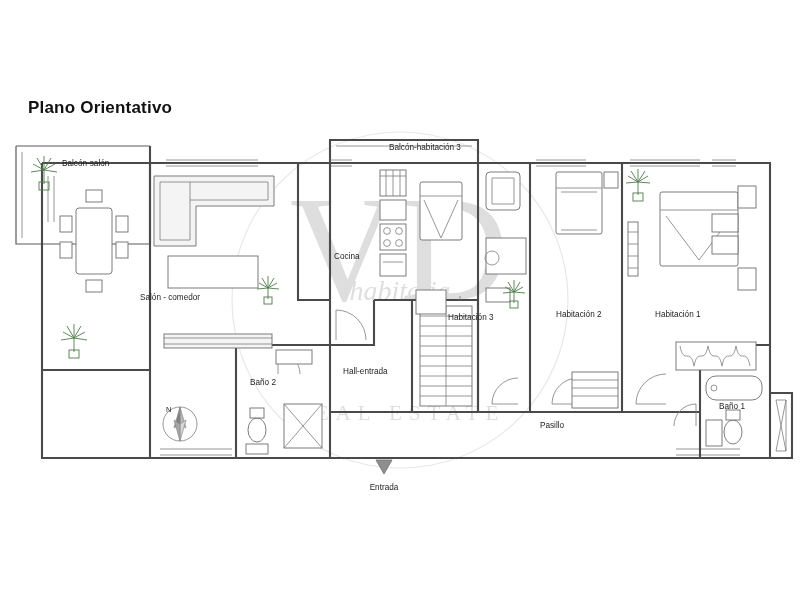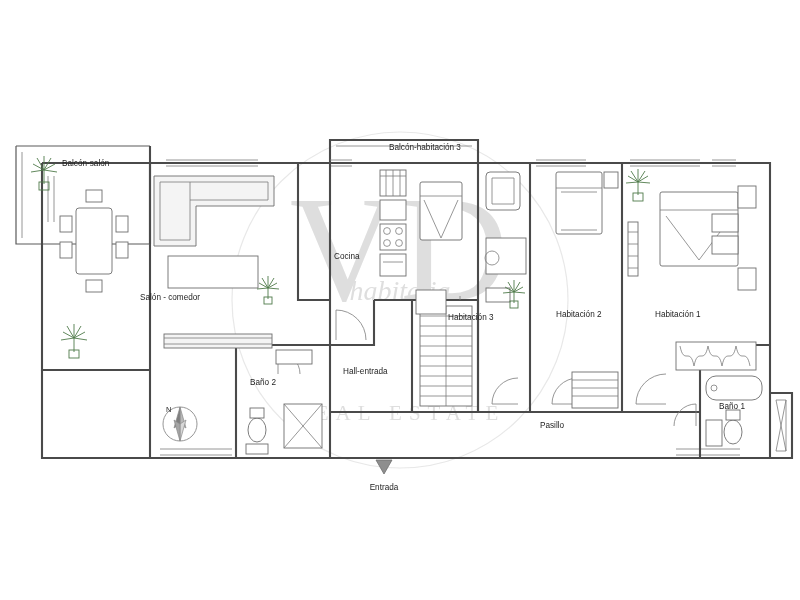--- a/index.html
+++ b/index.html
@@ -49,20 +49,21 @@
   .wm-text {
     font-family: "Liberation Serif", serif;
     fill: #d9d9d9;
   }
 </style>
 </head>
 <body>
 
 <div id="plan-root">
 
+  <div id="plan-title">Plano Orientativo</div>
 
   <svg width="800" height="600" viewBox="0 0 800 600">
 
     <g opacity="0.85">
       <circle cx="400" cy="300" r="168" fill="none" stroke="#e4e4e4" stroke-width="1.2"></circle>
       <text class="wm-text" x="400" y="300" font-size="150" text-anchor="middle" letter-spacing="2">VD</text>
       <text class="wm-text" x="400" y="300" font-size="28" text-anchor="middle" style="font-style:italic">habitatia</text>
       <text class="wm-text" x="400" y="420" font-size="21" text-anchor="middle" letter-spacing="7">REAL ESTATE</text>
     </g>
 

